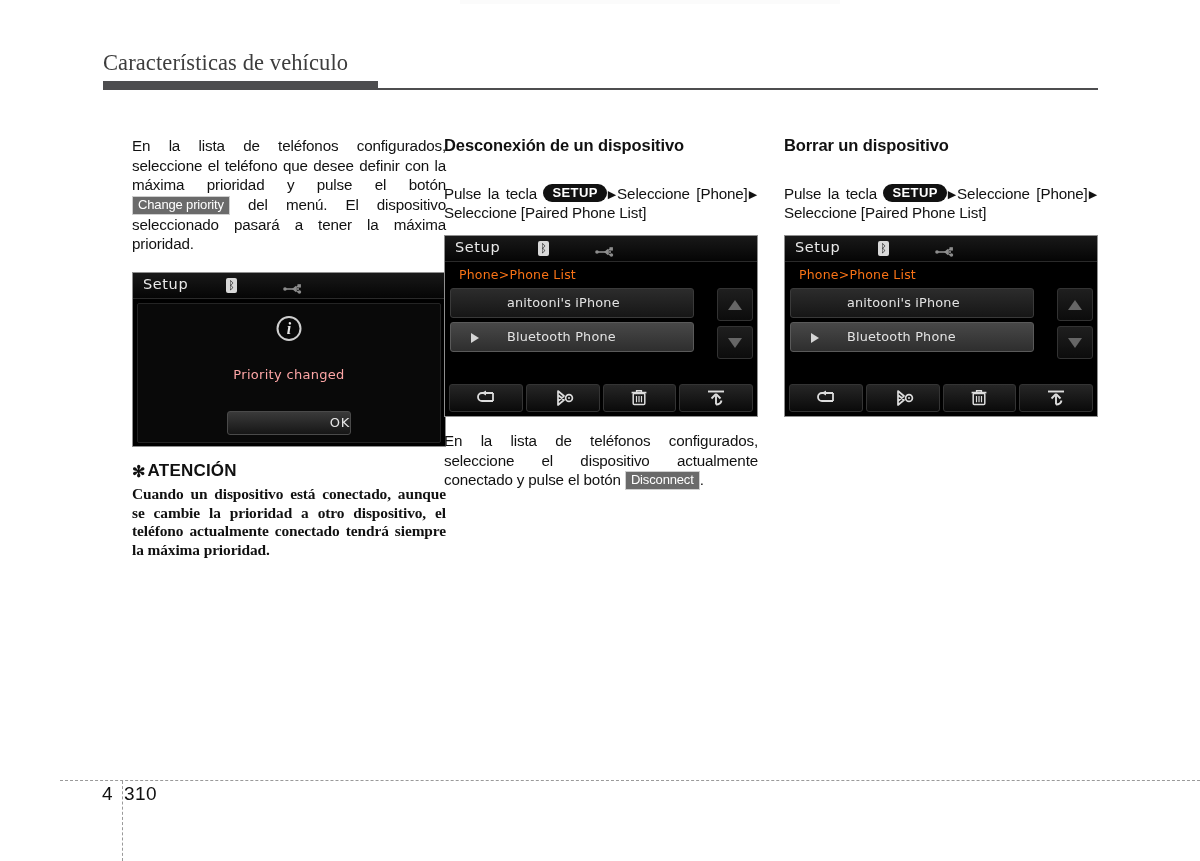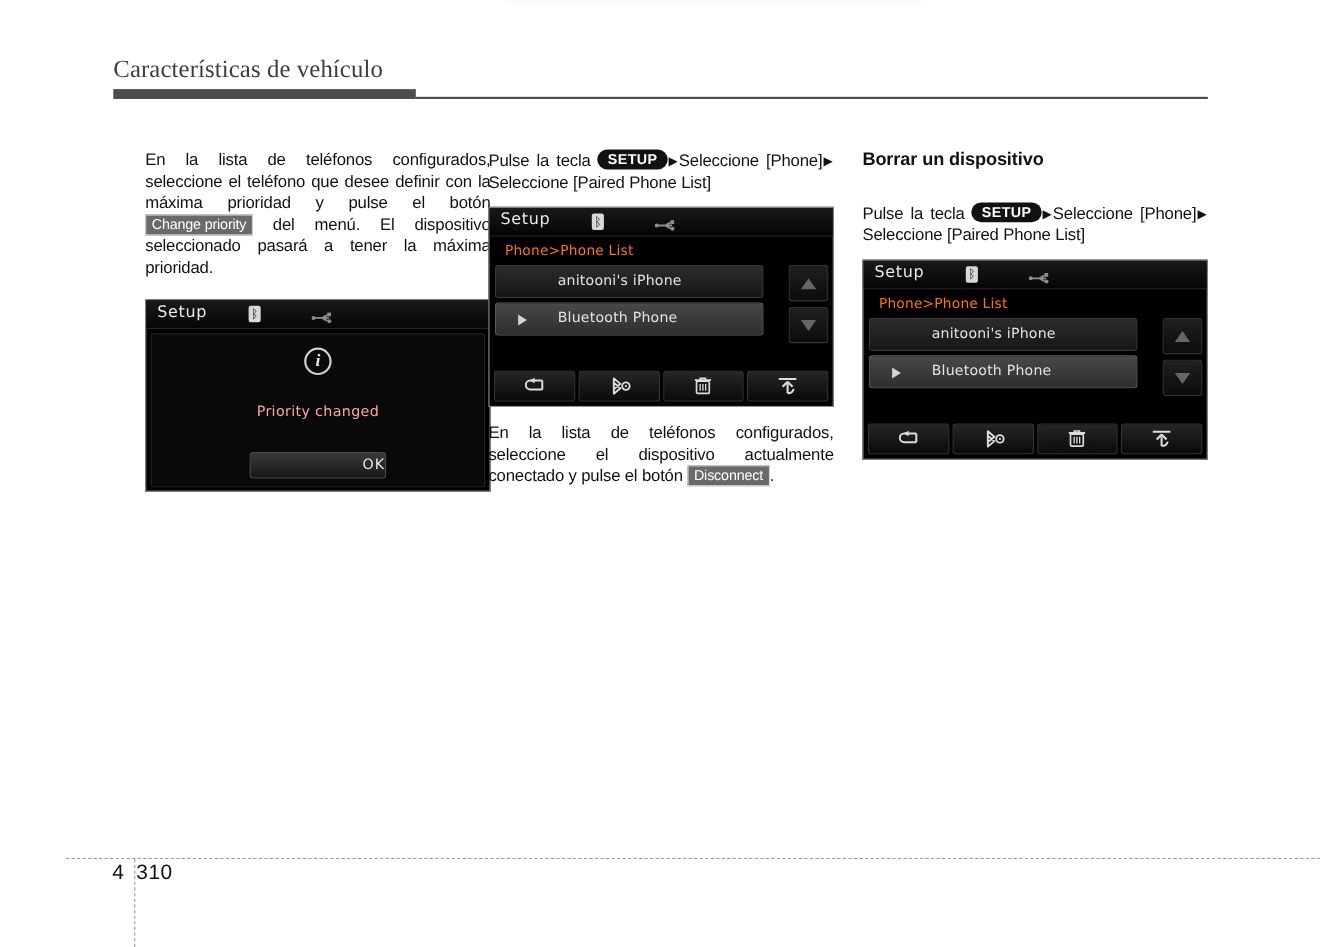--- a/index.html
+++ b/index.html
@@ -391,23 +391,28 @@
       </span>
     </div>
     <div class="hu-sep"></div>
     <div class="dlg-body">
       <div class="dlg-info-icon">i</div>
       <div class="dlg-msg">Priority changed</div>
       <div class="dlg-ok">OK</div>
     </div>
   </div>
 
+  <div class="notice">
+    <div class="notice-head"><span class="star">✻</span><span>ATENCIÓN</span></div>
+    <div class="notice-body">Cuando un dispositivo está conectado, aunque se cambie la prioridad a otro dispositivo, el teléfono actualmente conectado tendrá siempre la máxima prioridad.</div>
+  </div>
 </div>
 
 <div class="col col-2">
+  <h2 class="sec-title">Desconexión de un dispositivo</h2>
 
   <p class="body"><span>Pulse la tecla</span>
     <span class="key-pill">SETUP</span><span class="arrow-tri">▶</span><span>Seleccione [Phone]</span><span class="arrow-tri">▶</span><span>Seleccione [Paired Phone List]</span></p>
 
   <div class="hu hu-list">
     <div class="hu-topbar">
       <span class="hu-title">Setup</span>
       <span class="ico-bt">ᛒ</span>
       <span class="ico-usb">
         <svg width="22" height="12" viewBox="0 0 22 12">

